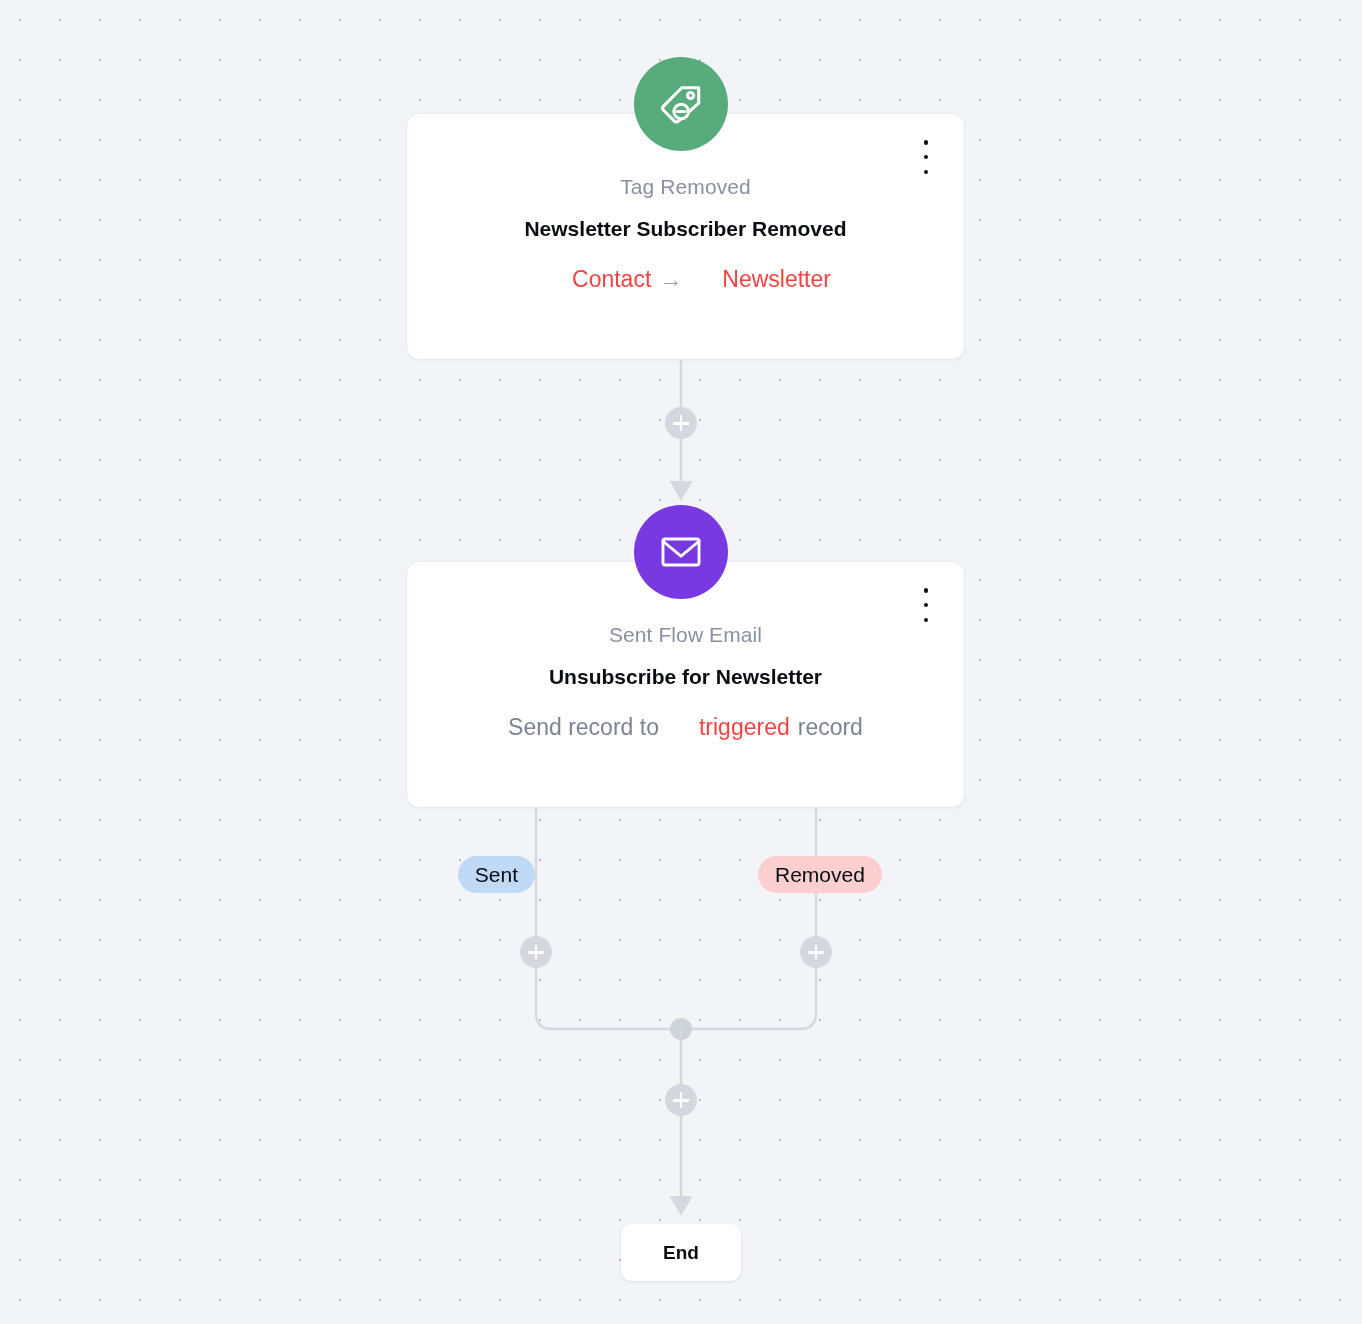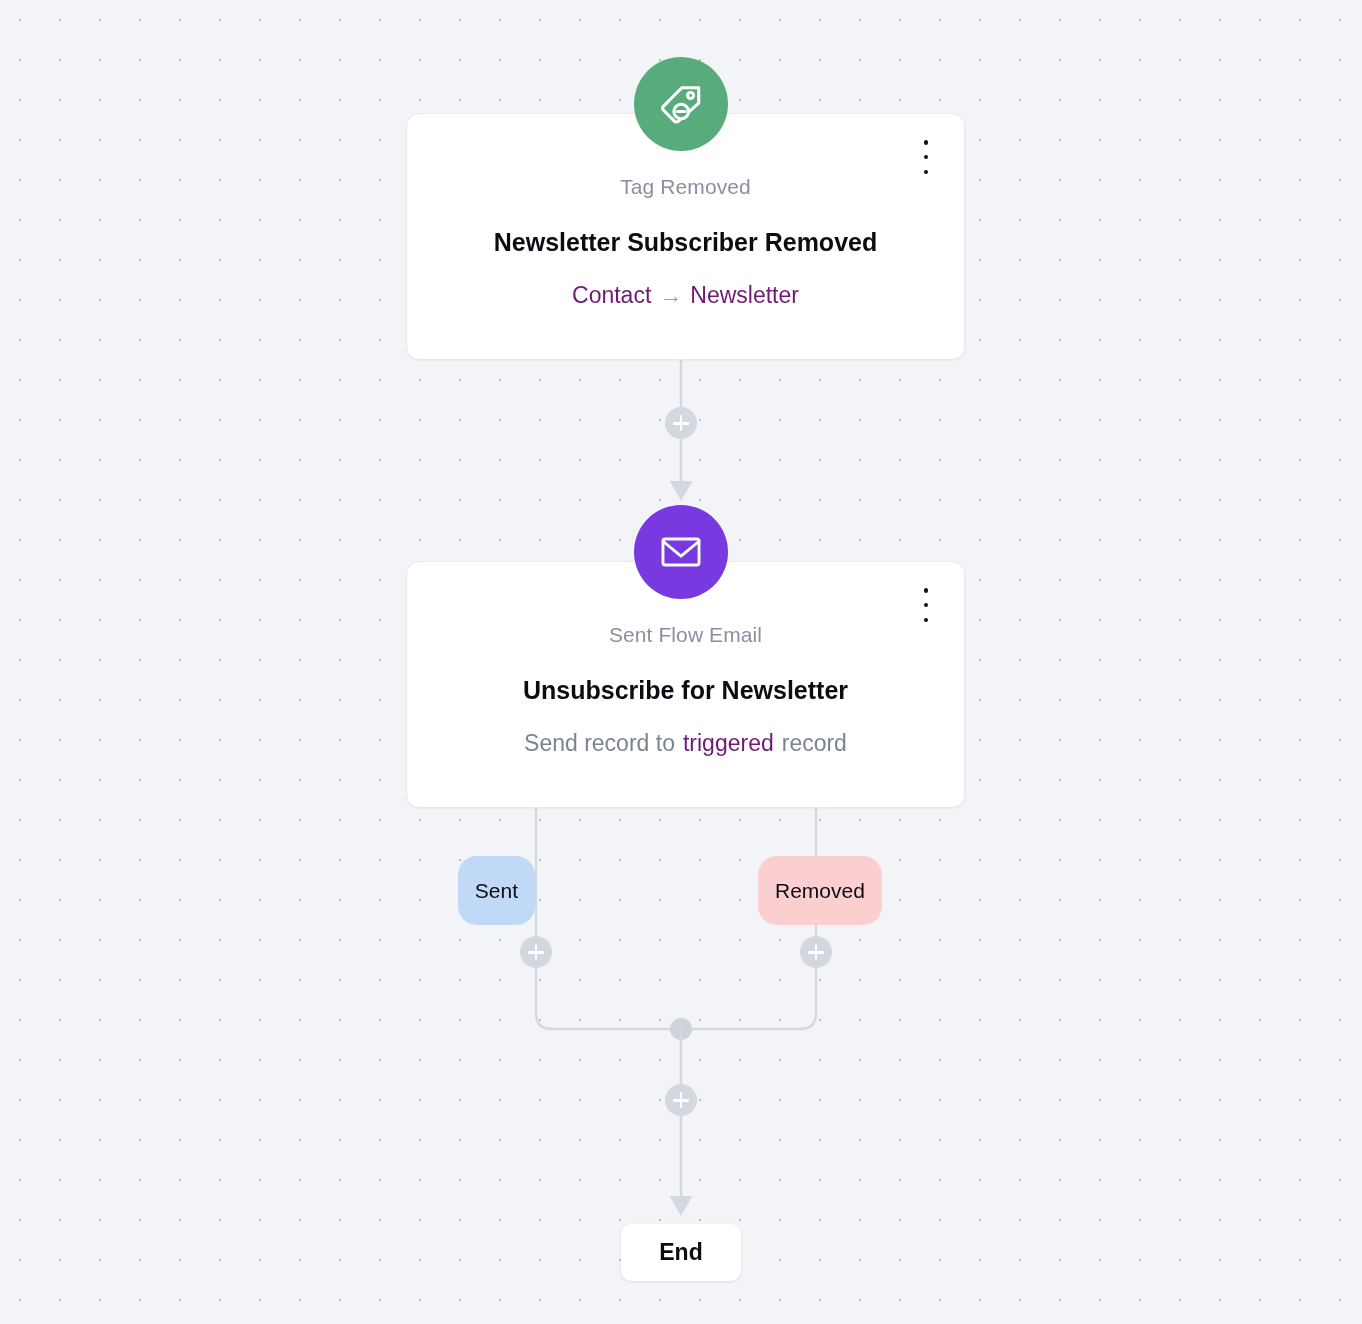--- a/index.html
+++ b/index.html
@@ -80,35 +80,36 @@
     text-align: center;
   }
 
   .node-type {
     font-size: 21px;
     color: #8a90a0;
     letter-spacing: 0.1px;
     line-height: 1.2;
   }
   .node-title {
-    margin-top: 28px;
-    font-size: 25px;
+    margin-top: 17px;
+    font-size: 21px;
     font-weight: bold;
     color: #0b0d12;
     line-height: 1.2;
   }
   .node-subtitle {
     margin-top: 25px;
     font-size: 23px;
     color: #7c8393;
     line-height: 1.2;
     white-space: nowrap;
   }
   .node-subtitle .link {
-    color: #701a75;
+    color: #ef4444;
+    margin-left: 32px;
   }
   .node-subtitle .arrow-glyph {
     color: #9aa0ad;
     padding: 0 8px;
   }
   .node-subtitle .sep {
     display: inline-block;
     width: 8px;
   }
 
@@ -154,21 +155,21 @@
     height: 4.5px;
     border-radius: 50%;
     background: #111219;
   }
 
   
   .branch-pill {
     position: absolute;
     height: 37px;
     line-height: 37px;
-    padding: 16px 17px;
+    padding: 0 17px;
     border-radius: 19px;
     font-size: 21px;
     color: #0b0d12;
     white-space: nowrap;
     z-index: 3;
   }
   #pill-sent {
     background: #bfd9f7;
     right: 827px;
     top: 856px;
@@ -219,21 +220,21 @@
     left: 621px;
     top: 1224px;
     width: 120px;
     height: 57px;
     background: #ffffff;
     border-radius: 11px;
     box-shadow: 0 1px 3px rgba(17, 24, 39, 0.10);
     display: flex;
     align-items: center;
     justify-content: center;
-    font-size: 23px;
+    font-size: 19px;
     font-weight: bold;
     color: #0b0d12;
   }
 </style>
 </head>
 <body>
 
 <div id="flow-canvas">
 
   <svg id="connector-layer" viewBox="0 0 1362 1324" width="1362" height="1324">

